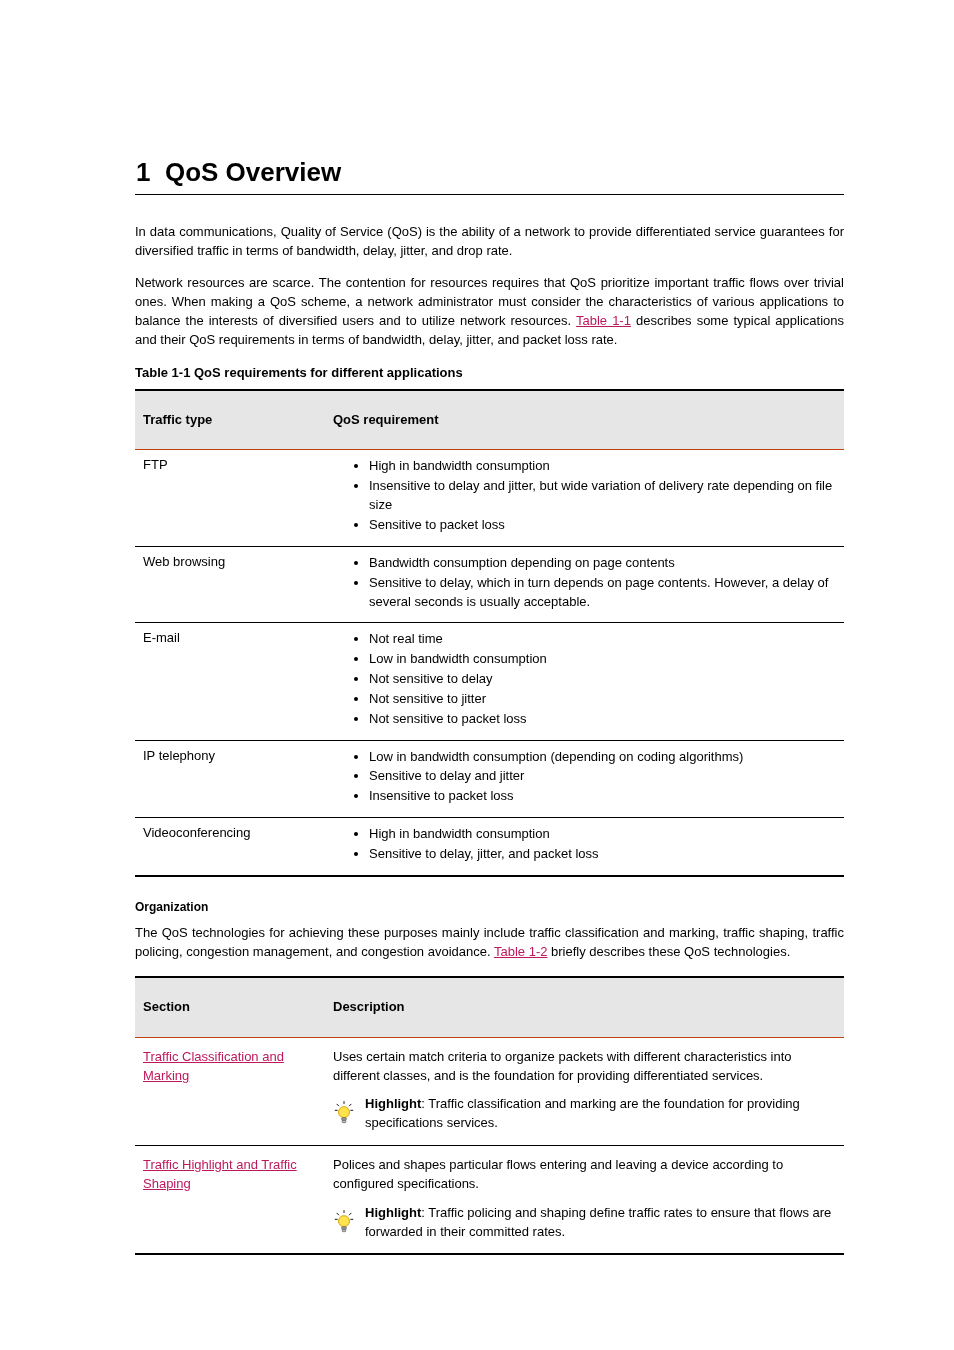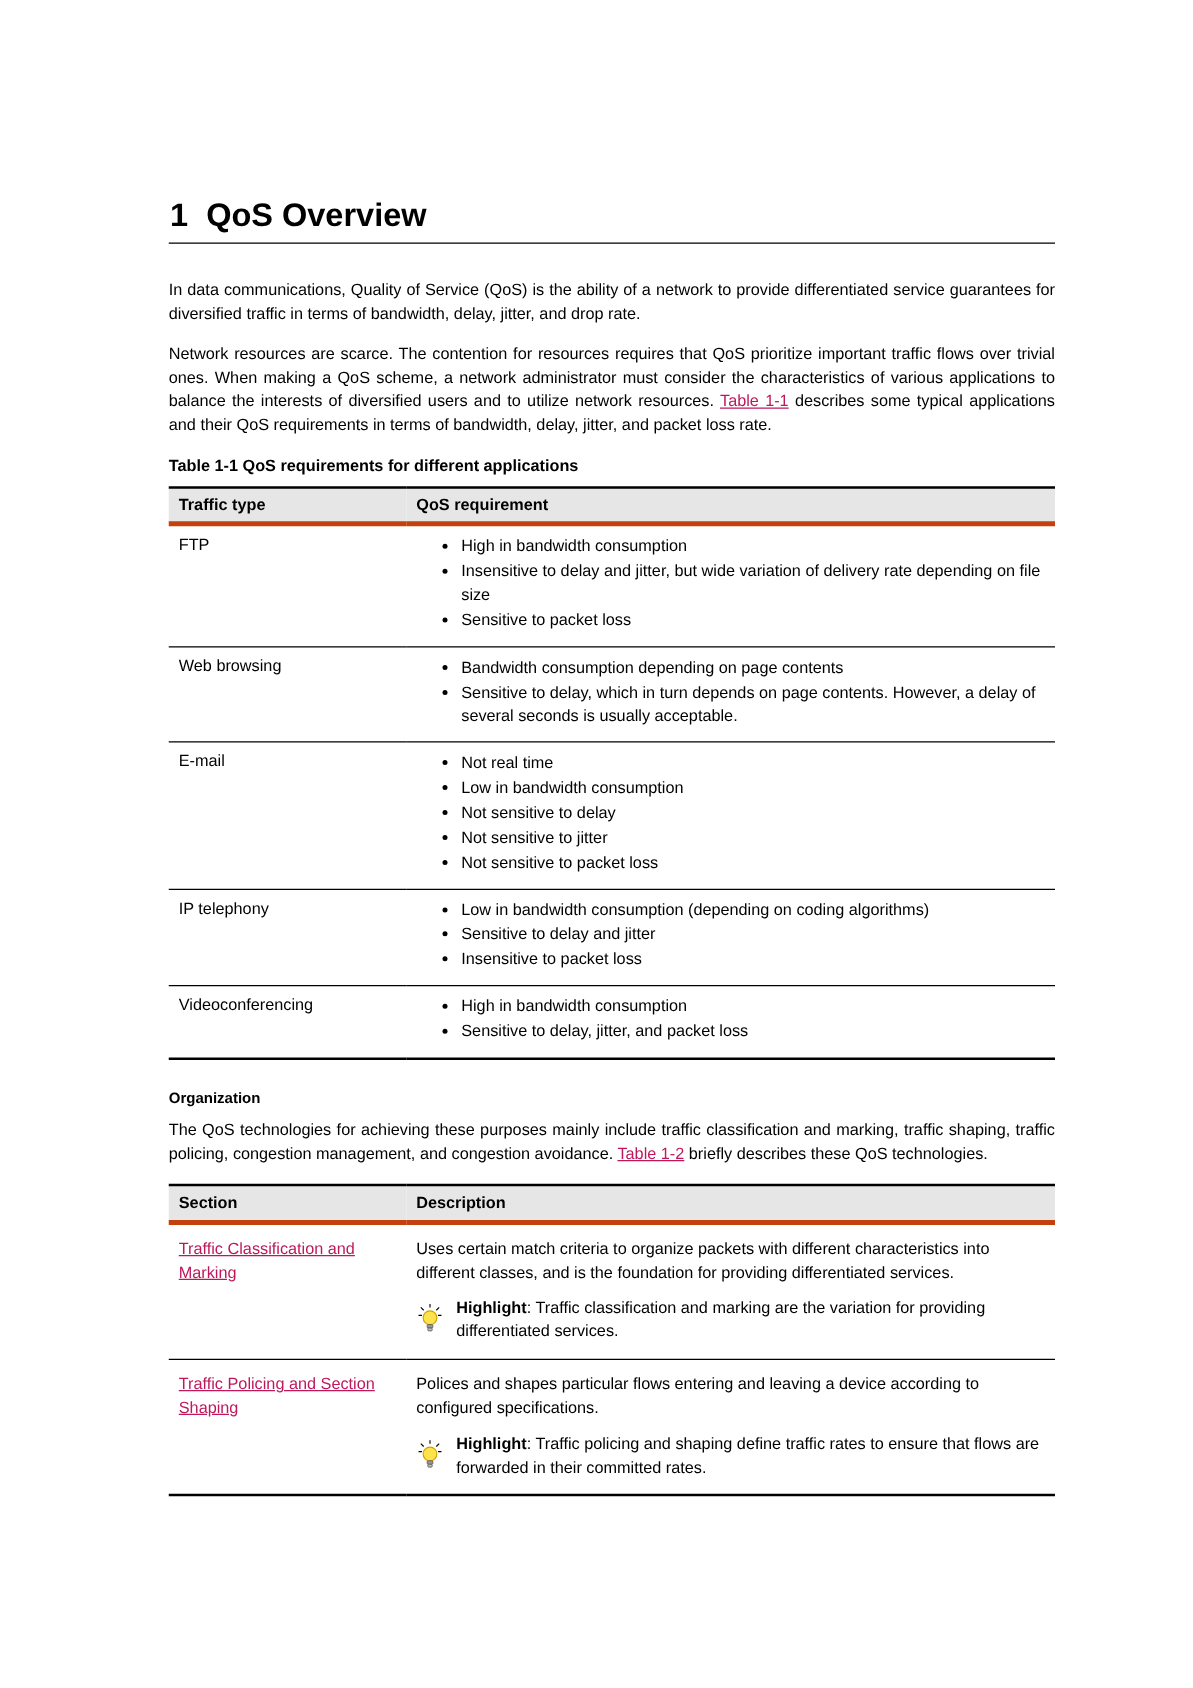--- a/index.html
+++ b/index.html
@@ -39,23 +39,23 @@
   }
   .tbl {
     width: 100%;
     border-collapse: collapse;
     margin: 6px 0 22px 0;
   }
   .tbl th {
     background: #e6e6e6;
     font-weight: bold;
     text-align: left;
-    padding: 4px 8px;
+    padding: 20px 8px;
     border-top: 2px solid #000;
-    border-bottom: 4px solid #c2410c;
+    border-bottom: 1px solid #c2410c;
   }
   .tbl td {
     padding: 6px 8px 10px 8px;
     vertical-align: top;
     border-bottom: 1px solid #000;
   }
   .tbl tr.lastrow td {
     border-bottom: 2px solid #000;
   }
   .col-section { width: 174px; }
@@ -210,28 +210,28 @@
                   <line x1="20" y1="3" x2="17.5" y2="5.5"></line>
                   <line x1="2" y1="10" x2="5" y2="10"></line>
                   <line x1="22" y1="10" x2="19" y2="10"></line>
                 </g>
                 <circle cx="12" cy="12" r="6" fill="#ffe34d" stroke="#d4a000" stroke-width="1"></circle>
                 <rect x="9.5" y="18" width="5" height="3" rx="1" fill="#9a9a9a" stroke="#555" stroke-width="0.7"></rect>
                 <rect x="10" y="21" width="4" height="2.5" rx="1" fill="#bdbdbd" stroke="#555" stroke-width="0.7"></rect>
               </svg>
             </span>
             <span>
-              <span class="hl-label">Highlight</span><span>: Traffic classification and marking are the variation for providing differentiated services.</span>
+              <span class="hl-label">Highlight</span><span>: Traffic classification and marking are the foundation for providing specifications services.</span>
             </span>
           </div>
         </td>
       </tr>
       <tr class="lastrow">
         <td>
-          <a href="#" class="link section-link">Traffic Policing and Section Shaping</a>
+          <a href="#" class="link section-link">Traffic Highlight and Traffic Shaping</a>
         </td>
         <td>
           <span>Polices and shapes particular flows entering and leaving a device according to configured specifications.</span>
           <div class="highlight-row">
             <span class="bulb">
               <svg viewBox="0 0 24 28" width="22" height="26">
                 <g stroke="#000" stroke-width="1" fill="none">
                   <line x1="12" y1="0" x2="12" y2="3"></line>
                   <line x1="4" y1="3" x2="6.5" y2="5.5"></line>
                   <line x1="20" y1="3" x2="17.5" y2="5.5"></line>

